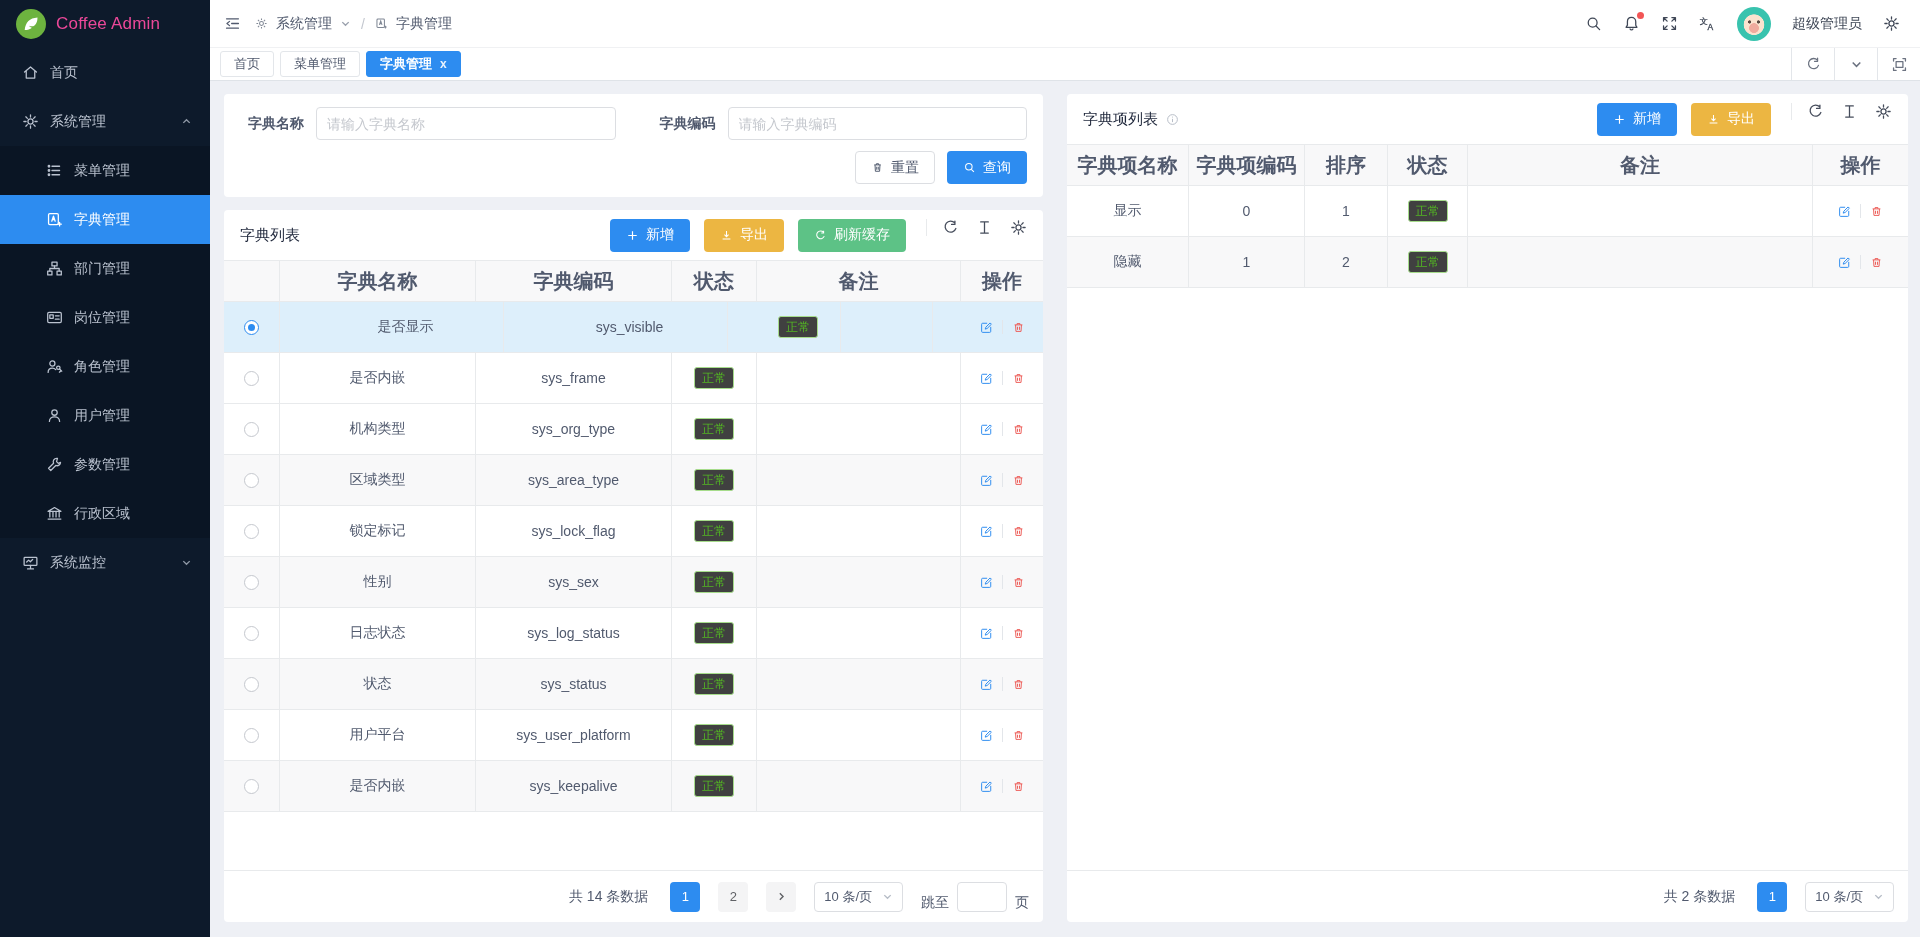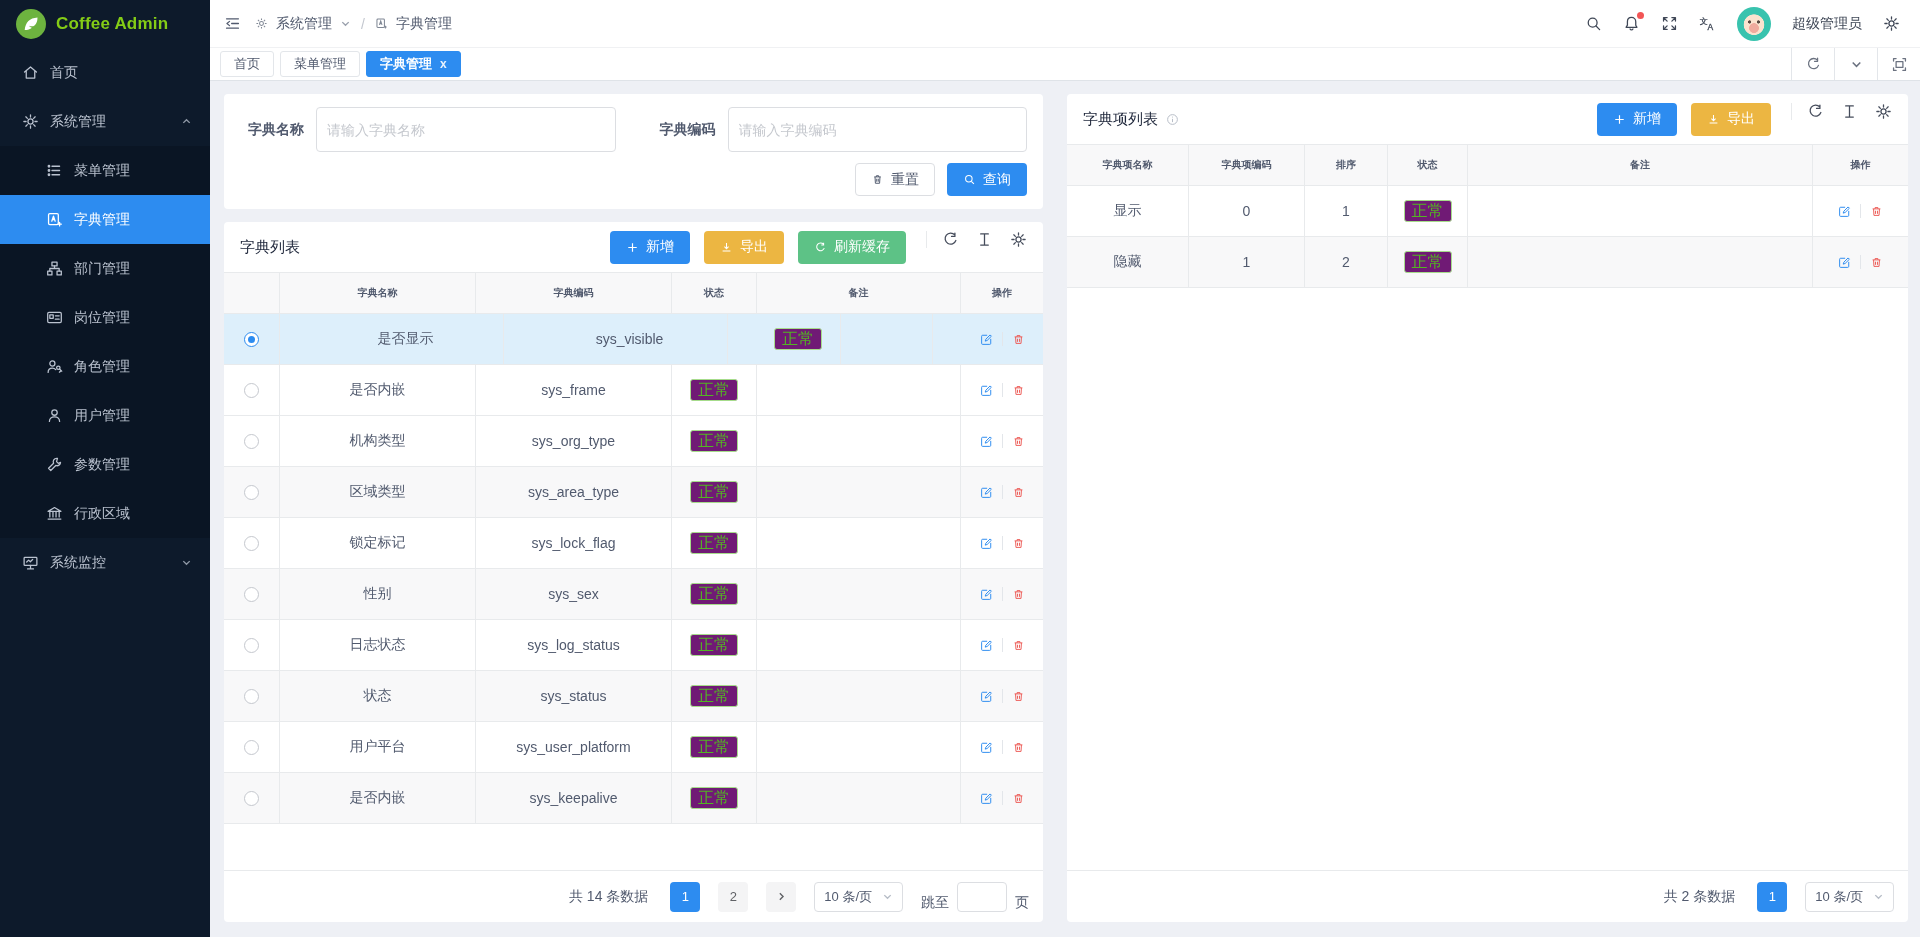--- a/index.html
+++ b/index.html
@@ -7,21 +7,21 @@
   body { display:flex; font-family:"Liberation Sans","DejaVu Sans",sans-serif; font-size:14px; color:#515a6e; background:#eef0f5; }
   svg { display:block; }
   .ic { width:17px; height:17px; stroke:currentColor; fill:none; stroke-width:1.5; stroke-linecap:round; stroke-linejoin:round; }
   .ic-s { width:13px; height:13px; }
   .ic-xs { width:11px; height:11px; }
 
   
   .sidebar { width:210px; background:#0d1a2b; color:#bac2cf; flex-shrink:0; display:flex; flex-direction:column; }
   .logo { height:48px; display:flex; align-items:center; gap:10px; padding-left:16px; flex-shrink:0; }
   .logo-badge { width:30px; height:30px; border-radius:50%; background:#6db33f; display:flex; align-items:center; justify-content:center; }
-  .logo-text { color:#84cc16; font-weight:bold; font-size:17px; letter-spacing:.2px; }
+  .logo-text { color:#ec4899; font-weight:normal; font-size:17px; letter-spacing:.2px; }
   .menu { flex:1; overflow:hidden; }
   .menu-item { height:49px; display:flex; align-items:center; gap:11px; padding:0 18px 0 22px; font-size:14px; cursor:pointer; }
   .menu-item .mi-label { flex:1; }
   .menu-item.sub { padding-left:46px; background:#0a1524; }
   .menu-item.active { background:#2d8cf0; color:#fff; }
   .menu-item .chev { color:#8f98a6; }
 
   
   .main { flex:1; display:flex; flex-direction:column; min-width:0; }
 
@@ -49,53 +49,53 @@
 
   
   .content { flex:1; min-height:0; background:#eef0f5; padding:13px 12px 15px 14px; display:flex; gap:24px; }
   .card { background:#fff; border-radius:4px; }
 
   .left-col { width:819px; flex-shrink:0; display:flex; flex-direction:column; }
   .search-card { padding:13px 16px; margin-bottom:13px; flex-shrink:0; }
   .search-row { display:flex; gap:36px; }
   .field { flex:1; display:flex; align-items:center; }
   .field label { width:76px; flex-shrink:0; text-align:right; padding-right:12px; font-weight:bold; font-size:14px; color:#515a6e; }
-  .field input { flex:1; min-width:0; height:45px; border:1px solid #dcdee2; border-radius:4px; padding:0 10px; font-size:14px; color:#515a6e; outline:none; }
+  .field input { flex:1; min-width:0; height:33px; border:1px solid #dcdee2; border-radius:4px; padding:0 10px; font-size:14px; color:#515a6e; outline:none; }
   input::placeholder { color:#c5c8ce; }
   .btn-row { display:flex; justify-content:flex-end; gap:12px; margin-top:11px; }
   .btn { height:33px; padding:0 15px; border-radius:4px; border:1px solid transparent; display:inline-flex; align-items:center; gap:7px; font-size:14px; cursor:pointer; background:#fff; font-family:inherit; }
   .btn-default { border-color:#dcdee2; color:#515a6e; }
   .btn-primary { background:#2d8cf0; color:#fff; }
   .btn-warning { background:#ecb642; color:#fff; }
   .btn-success { background:#5dc286; color:#fff; }
 
   .list-card { flex:1; min-height:0; display:flex; flex-direction:column; }
   .card-header { height:50px; display:flex; align-items:center; gap:8px; padding:0 16px; flex-shrink:0; }
   .card-title { font-size:15px; color:#1c2438; }
   .info-ic { color:#b6bcc6; }
   .header-actions { margin-left:auto; display:flex; align-items:flex-start; gap:14px;padding-left:40px; }
   .icon-group { display:flex; align-items:center; gap:17px; margin-left:6px; padding-left:15px; border-left:1px solid #e8eaec; color:#454c5b; }
   .icon-group .tool { cursor:pointer; display:flex; }
 
-  .t-header { display:flex; height:42px; background:#f8f8f9; border-top:1px solid #e8eaec; border-bottom:1px solid #e8eaec; font-weight:bold; color:#515a6e; font-size:10px; flex-shrink:0; }
+  .t-header { display:flex; height:42px; background:#f8f8f9; border-top:1px solid #e8eaec; border-bottom:1px solid #e8eaec; font-weight:bold; color:#515a6e; font-size:20px; flex-shrink:0; }
   .t-row { display:flex; height:51px; border-bottom:1px solid #e8eaec; font-size:14px; color:#515a6e; flex-shrink:0; cursor:pointer; }
   .t-row.striped { background:#f8f8f9; }
   .t-row.selected { background:#ddeffb;gap:28px; }
   .t-cell { display:flex; align-items:center; justify-content:center; border-right:1px solid #e8eaec; padding:0 6px; overflow:hidden; }
   .t-cell:last-child { border-right:none; }
   .mono { font-family:"Liberation Sans","DejaVu Sans",sans-serif; }
 
   .cw-radio{width:56px;} .cw-name{width:196px;} .cw-code{width:196px;} .cw-status{width:85px;} .cw-remark{flex:1;} .cw-ops{width:82px;}
   .ci-name{width:122px;} .ci-code{width:116px;} .ci-sort{width:83px;} .ci-status{width:80px;} .ci-remark{flex:1;} .ci-ops{width:95px;}
 
   .radio { width:15px; height:15px; border-radius:50%; border:1px solid #c5c8ce; background:#fff; position:relative; cursor:pointer; }
   .radio.checked { border:1.5px solid #2d8cf0; }
   .radio.checked::after { content:""; position:absolute; left:50%; top:50%; width:7px; height:7px; margin:-3.5px 0 0 -3.5px; border-radius:50%; background:#2d8cf0; }
 
-  .tag-green { display:inline-block; padding:2px 7px; border:1px solid #a6dc8b; color:#53b424; background:#701a75; border-radius:3px; font-size:16px; line-height:16px; }
+  .tag-green { display:inline-block; padding:2px 7px; border:1px solid #a6dc8b; color:#53b424; background:#404040; border-radius:3px; font-size:12px; line-height:16px; }
 
   .ops { display:flex; align-items:center; gap:9px; }
   .op-edit { color:#2d8cf0; cursor:pointer; display:flex; }
   .op-del { color:#ed5b56; cursor:pointer; display:flex; }
   .op-sep { width:1px; height:14px; background:#e3e6ea; }
 
   .spacer { flex:1; }
   .card-footer { flex-shrink:0; border-top:1px solid #e8eaec; height:52px; display:flex; align-items:center; justify-content:flex-end; gap:18px; padding:0 14px; font-size:14px; color:#515a6e; }
   .pg-total { margin-right:4px; }
   .page-btn { min-width:30px; height:30px; padding:0 4px; border-radius:4px; background:#f4f4f5; color:#606266; display:flex; align-items:center; justify-content:center; font-size:13px; cursor:pointer; }

